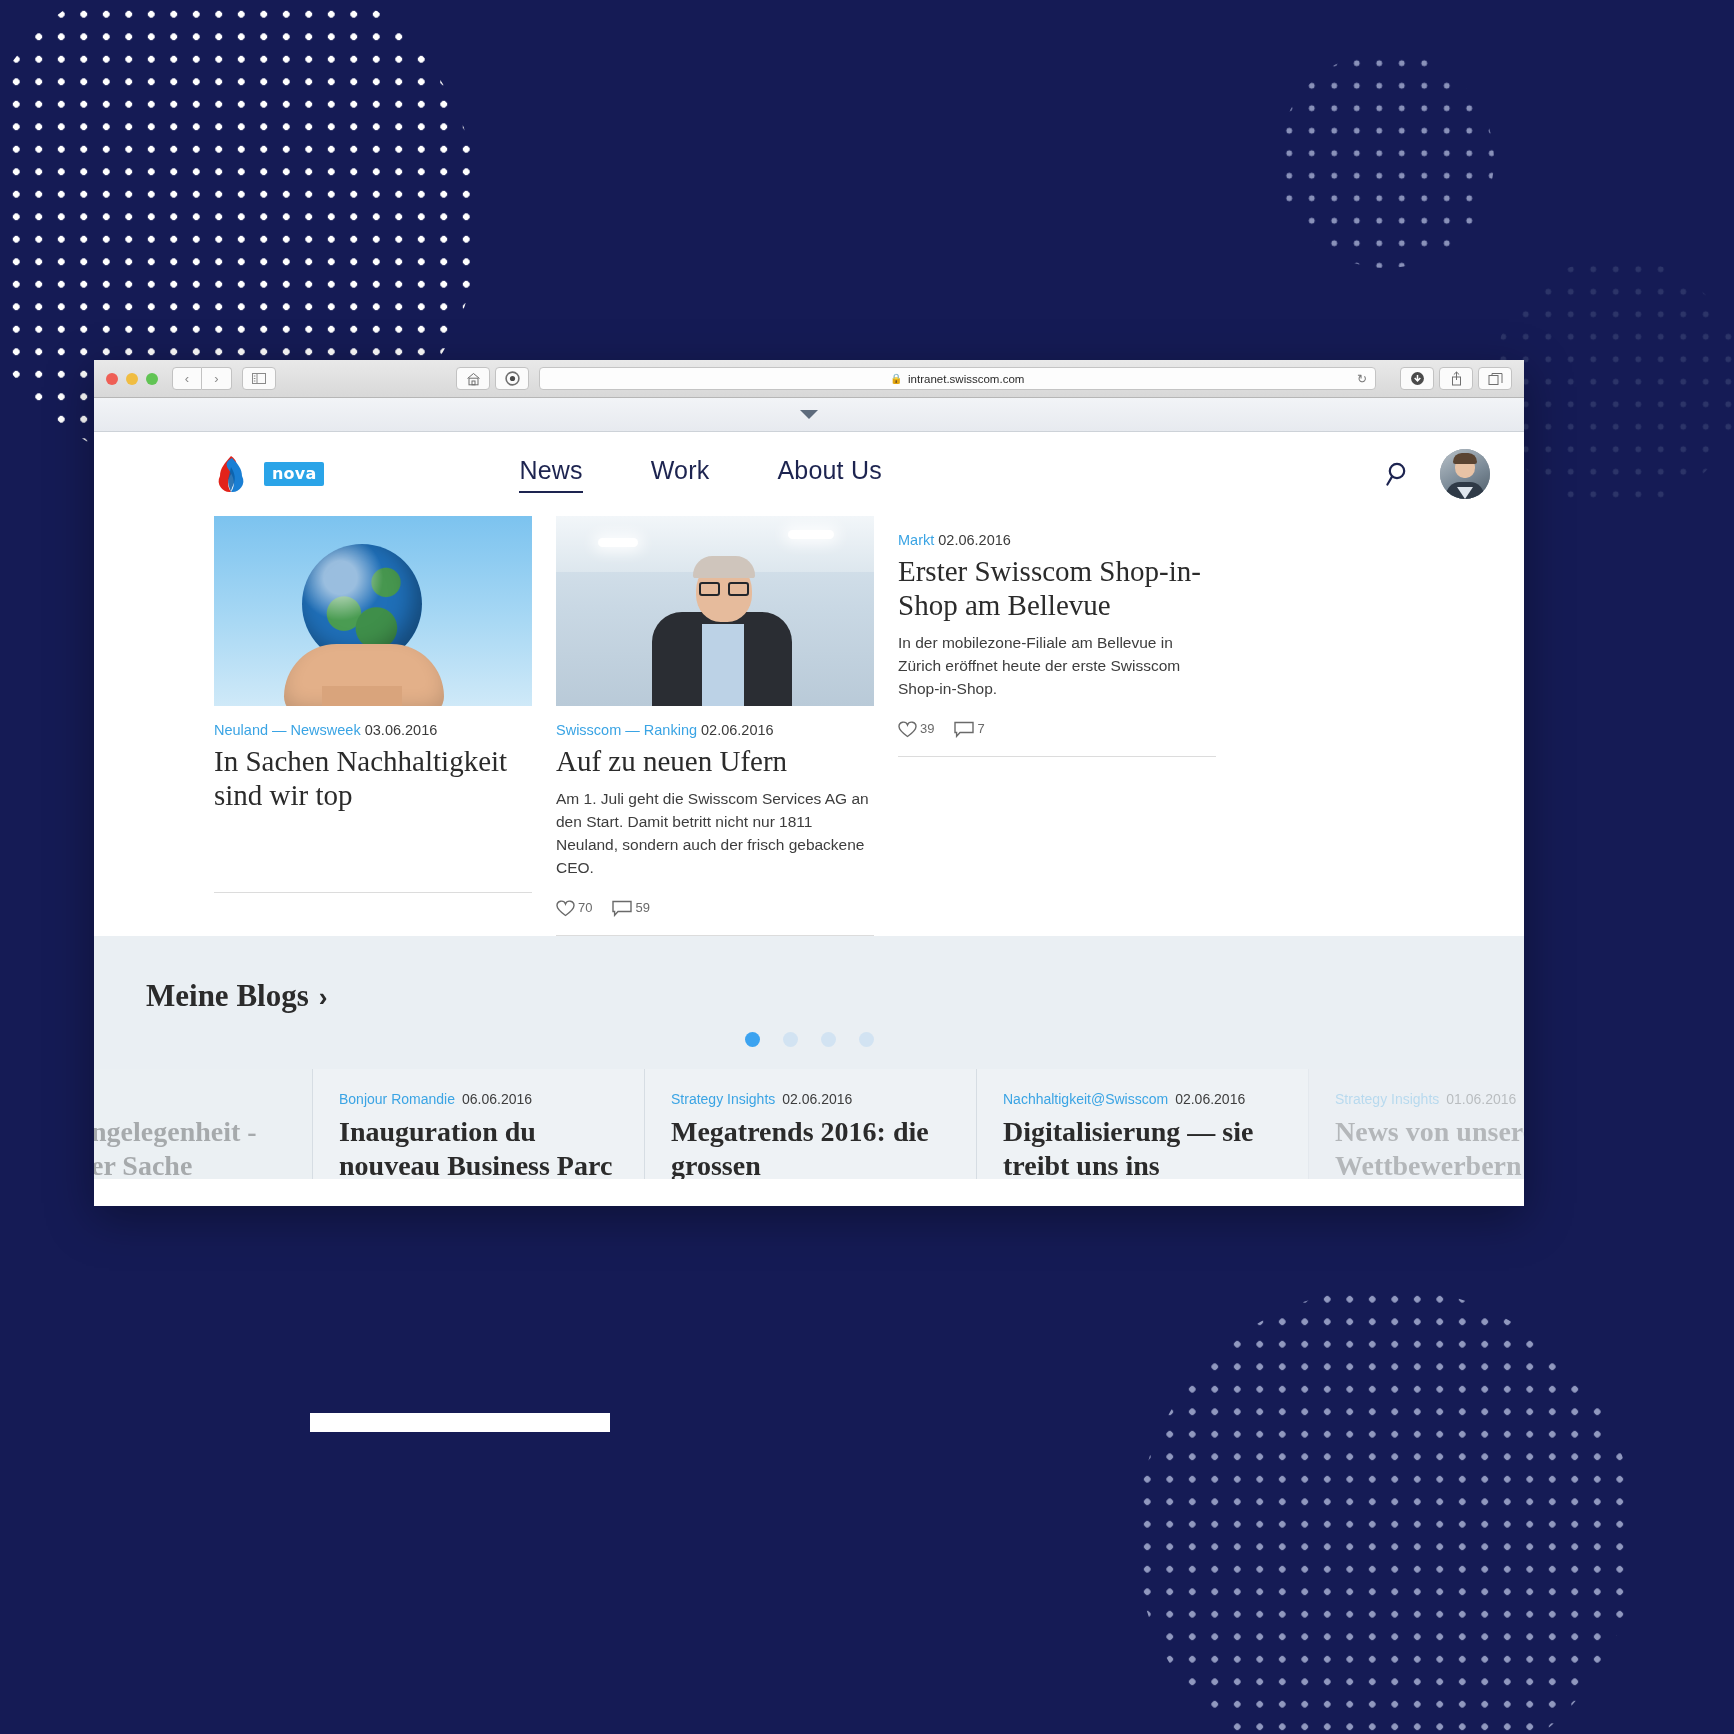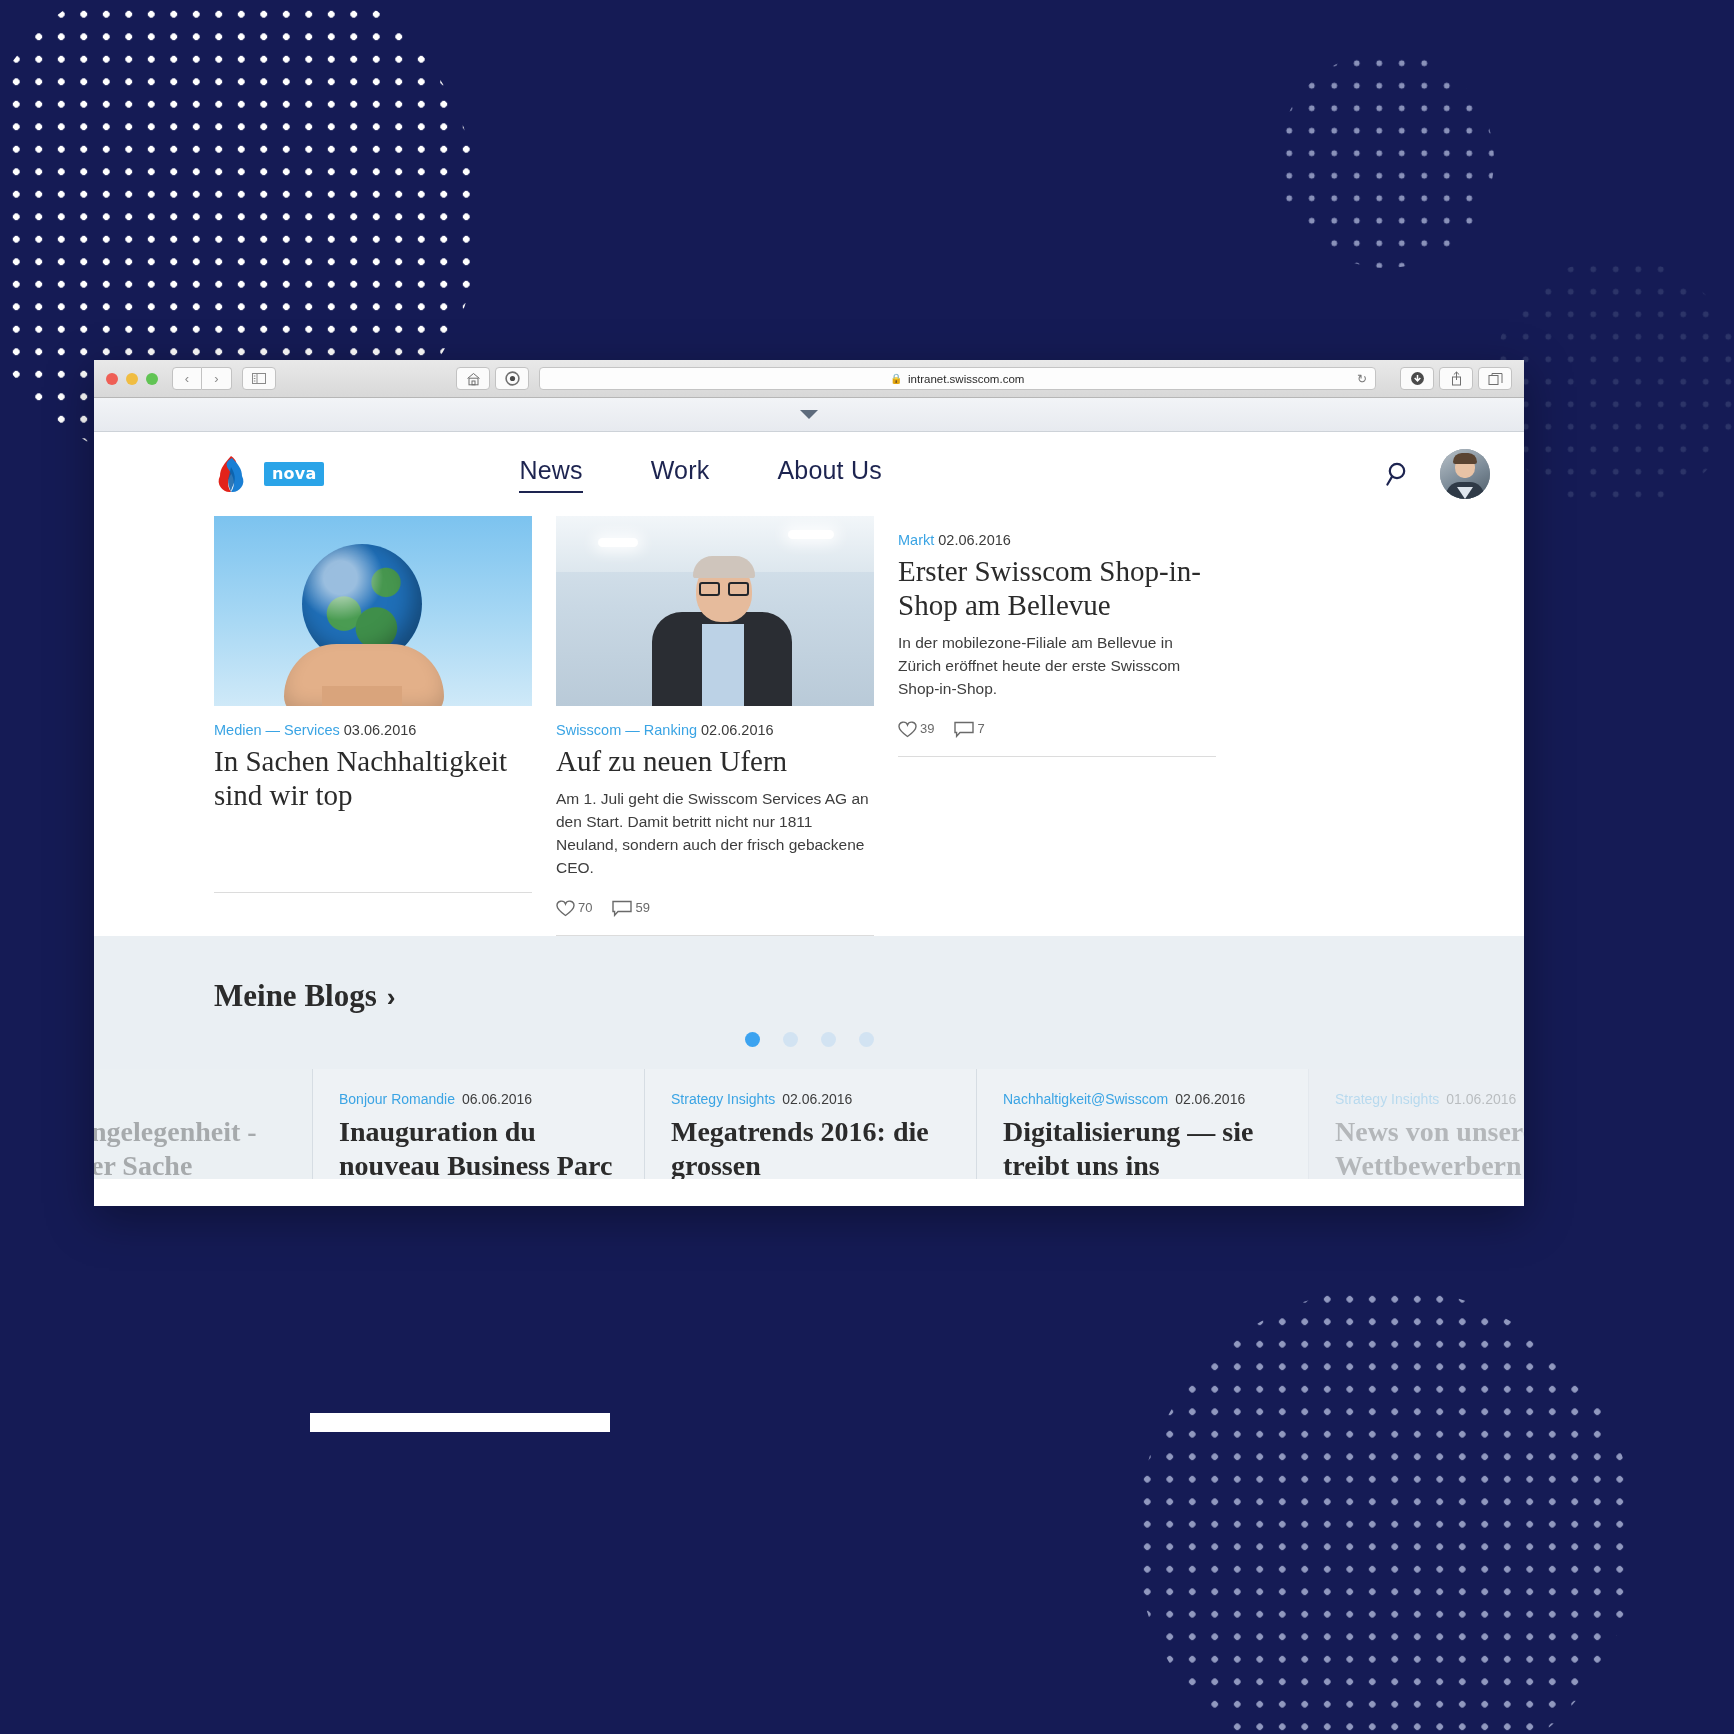--- a/index.html
+++ b/index.html
@@ -297,21 +297,21 @@
   .t3 .p4 { position:absolute; left:258px; top:96px; width:16px; height:58px; background:#3c4856; border-radius:7px 7px 0 0; }
   .t3 .floor { position:absolute; left:0; bottom:0; width:100%; height:32px; background:#cfd6dd; }
 
   
   .blogs {
     background: #eaeff3;
     padding: 42px 0 0 0;
     position: relative;
   }
   .blogs-head {
-    padding: 0 120px;
+    padding: 0 52px;
     display: flex;
     align-items: center;
   }
   .blogs-title {
     font-family: "Liberation Serif", serif;
     font-size: 31px;
     color: #2b2b2b;
   }
   .blogs-title .chev { margin-left: 10px; font-family: "Liberation Sans", sans-serif; font-size: 26px; }
   .dots-nav {
@@ -466,21 +466,21 @@
 
     <div class="news-row">
 
       <article class="news-card">
         <div class="thumb t1">
           <span class="globe"></span>
             <span class="hand"></span>
             <span class="arm"></span>
         </div>
         <div class="card-meta">
-          <span class="cat">Medien — Services</span>
+          <span class="cat">Neuland — Newsweek</span>
           <span class="date">03.06.2016</span>
         </div>
         <h2 class="card-title">In Sachen Nachhaltigkeit sind wir top</h2>
         <div class="card-rule tall"></div>
       </article>
 
       <article class="news-card">
         <div class="thumb t2">
           <span class="ceil"></span>
             <span class="light1"></span>

